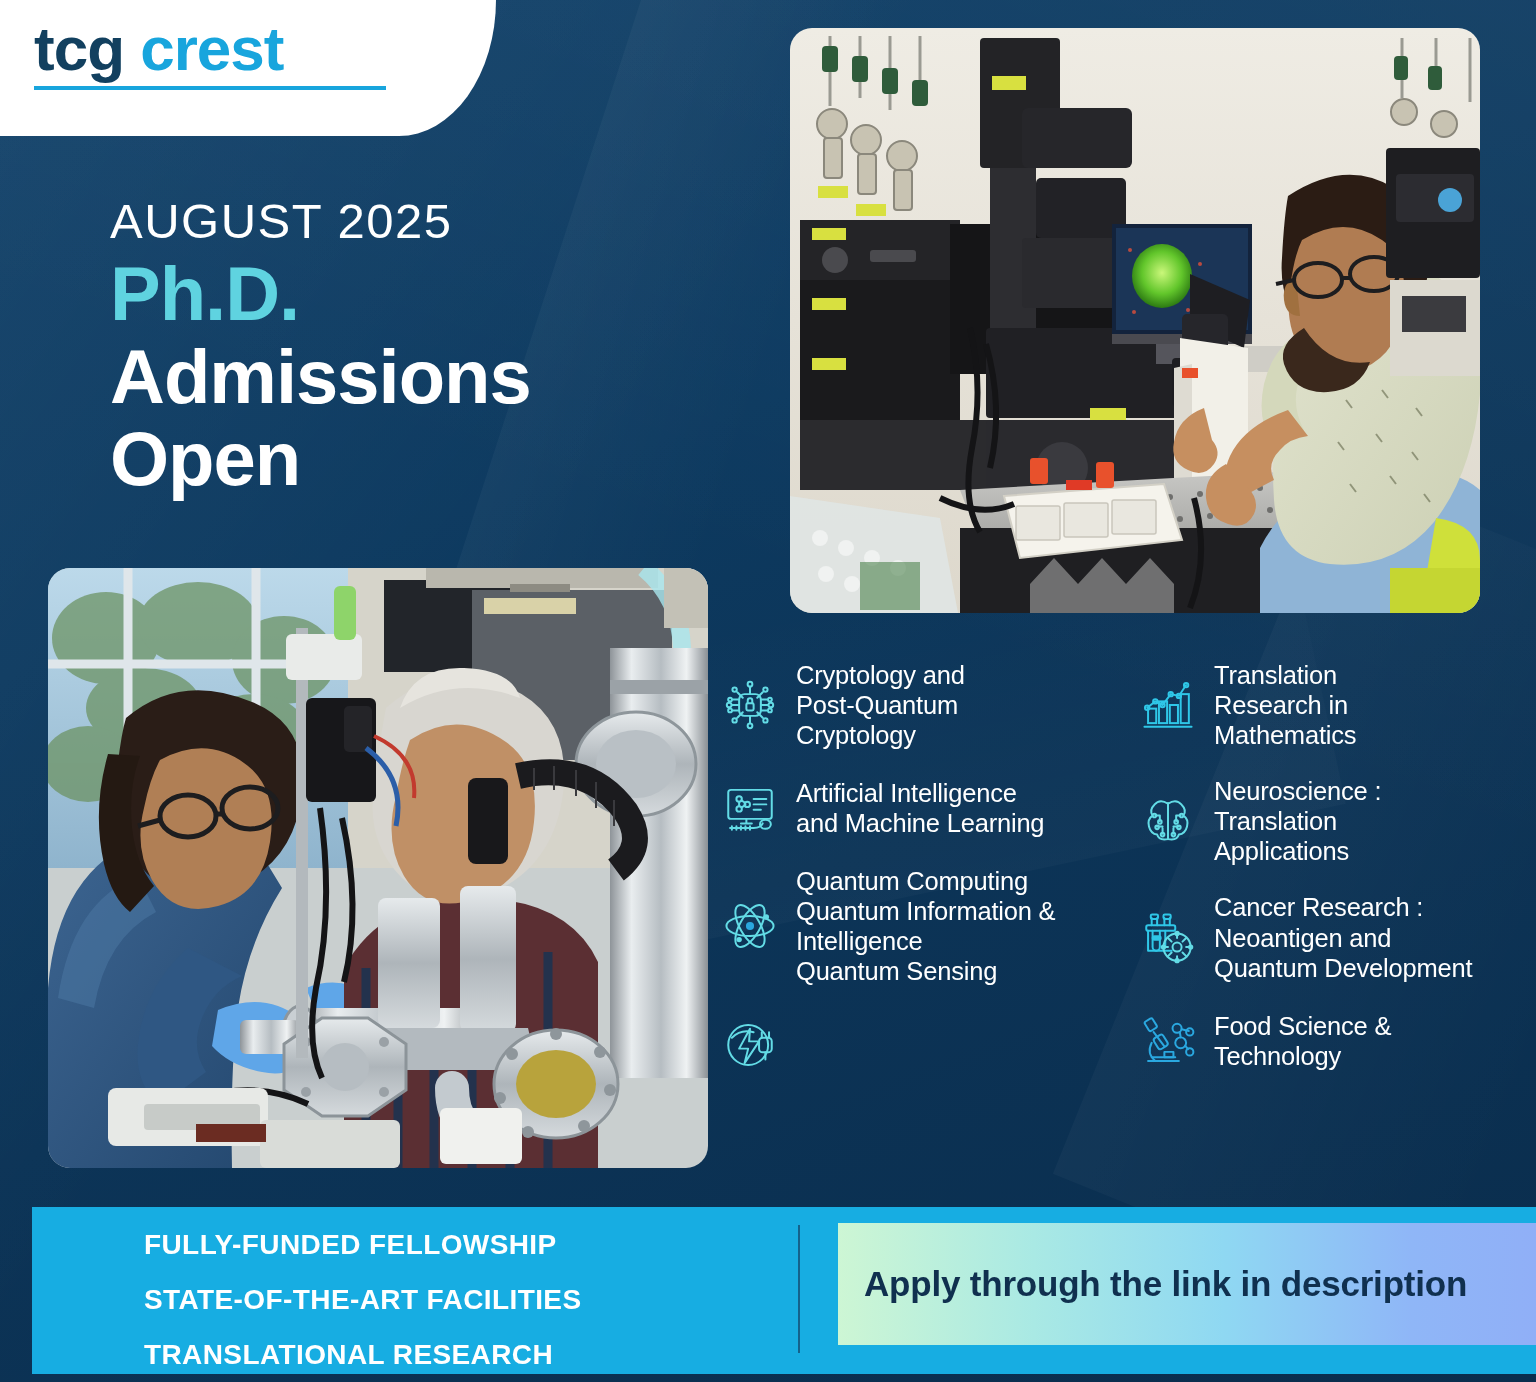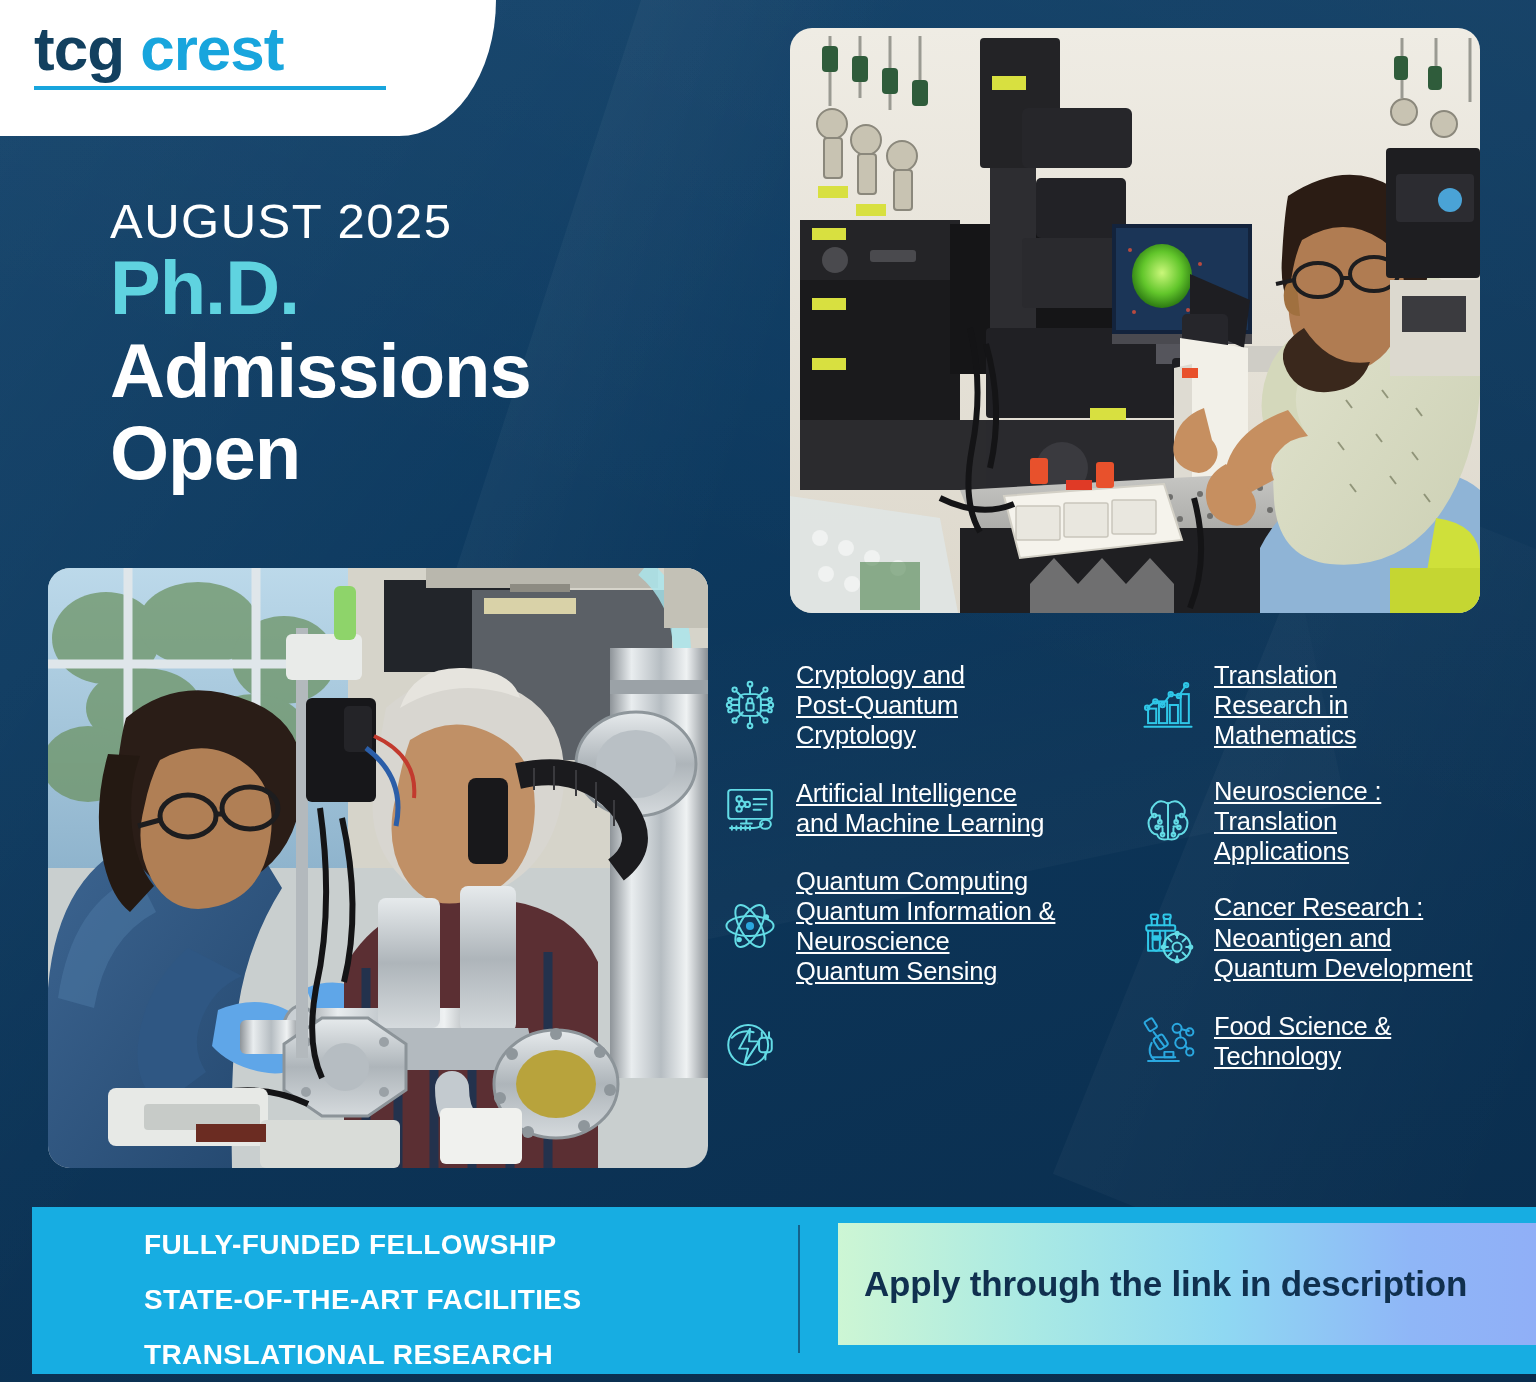--- a/index.html
+++ b/index.html
@@ -33,39 +33,39 @@
   .logo-inner{position:absolute;left:34px;top:18px;}
   .logo-word{font-size:62px;font-weight:bold;letter-spacing:-1px;line-height:1;}
   .logo-tcg{color:#12405f;}
   .logo-crest{color:#18a5dd;}
   .logo-rule{width:352px;height:4px;background:#18a5dd;margin-top:6px;}
   .logo-tag{color:#5d5d5d;font-size:25px;margin-top:5px;letter-spacing:.2px;}
 
   
   .headline{position:absolute;left:110px;top:196px;z-index:5;}
   .h-month{color:#ffffff;font-size:49px;letter-spacing:1.5px;font-weight:400;line-height:1.05;}
-  .h-phd{color:#5fd3e0;font-size:76px;font-weight:bold;line-height:1.08;letter-spacing:-1px;}
+  .h-phd{color:#5fd3e0;font-size:76px;font-weight:bold;line-height:1.08;margin-top:6px;letter-spacing:-1px;}
   .h-adm{color:#ffffff;font-size:76px;font-weight:bold;line-height:1.08;letter-spacing:-1px;}
   .h-open{color:#ffffff;font-size:76px;font-weight:bold;line-height:1.08;letter-spacing:-1px;}
 
   
   .photo{position:absolute;border-radius:22px;overflow:hidden;z-index:4;}
   .photo-top{left:790px;top:28px;width:690px;height:585px;}
   .photo-left{left:48px;top:568px;width:660px;height:600px;}
   .ph-svg{display:block;width:100%;height:100%;}
 
   
   .areas{position:absolute;left:718px;top:660px;width:800px;z-index:5;}
   .col{position:absolute;top:0;}
   .col-left{left:0;width:400px;}
   .col-right{left:418px;width:390px;}
   .area{display:flex;align-items:center;margin-bottom:26px;}
   .area-icon{flex:0 0 auto;width:64px;height:64px;margin-right:14px;display:flex;align-items:center;justify-content:center;}
   .area-icon svg{width:58px;height:58px;}
-  .area-text{color:#ffffff;font-size:25.5px;line-height:1.18;font-weight:500;letter-spacing:-.2px;text-decoration:underline;}
+  .area-text{color:#ffffff;font-size:25.5px;line-height:1.18;font-weight:500;letter-spacing:-.2px;}
 
   
   .footer{position:absolute;left:0;bottom:8px;width:1536px;height:167px;background:#17ade2;z-index:7;margin-left:32px;}
   .foot-list{position:absolute;left:112px;top:22px;}
   .foot-item{color:#ffffff;font-size:28px;font-weight:bold;letter-spacing:.4px;margin-bottom:23px;}
   .divider{position:absolute;left:766px;top:18px;width:2px;height:128px;background:#123a5c;opacity:.65;}
   .cta{
     position:absolute;left:806px;top:16px;width:700px;height:122px;
     background:linear-gradient(90deg,#cdf6d4 0%,#a9e9e4 28%,#8fd8f2 55%,#8fb6f7 82%,#90aff7 100%);
     display:flex;align-items:center;font-weight:bold;
@@ -487,21 +487,21 @@
             <ellipse cx="32" cy="32" rx="26" ry="11" transform="rotate(60 32 32)"></ellipse>
             <ellipse cx="32" cy="32" rx="26" ry="11" transform="rotate(120 32 32)"></ellipse>
             <circle cx="32" cy="32" r="4.5" fill="#2aa8e0" stroke="none"></circle>
             <circle cx="50" cy="22" r="3" fill="#63dce6" stroke="none"></circle>
             <circle cx="20" cy="47" r="3" fill="#63dce6" stroke="none"></circle>
           </svg>
         </span>
         <span class="area-text">
           <span>Quantum Computing</span><br>
           <span>Quantum Information &amp;</span><br>
-          <span>Neuroscience</span><br>
+          <span>Intelligence</span><br>
           <span>Quantum Sensing</span>
         </span>
       </div>
 
       <div class="area">
         <span class="area-icon">
           <svg viewBox="0 0 64 64" fill="none" stroke="#63dce6" stroke-width="2.2" stroke-linecap="round" stroke-linejoin="round">
             <circle cx="30" cy="32" r="22"></circle>
             <path d="M12 24q10-10 24-6"></path>
             <path d="M32 14 L20 36h10l-4 16 16-24H31z"></path>

